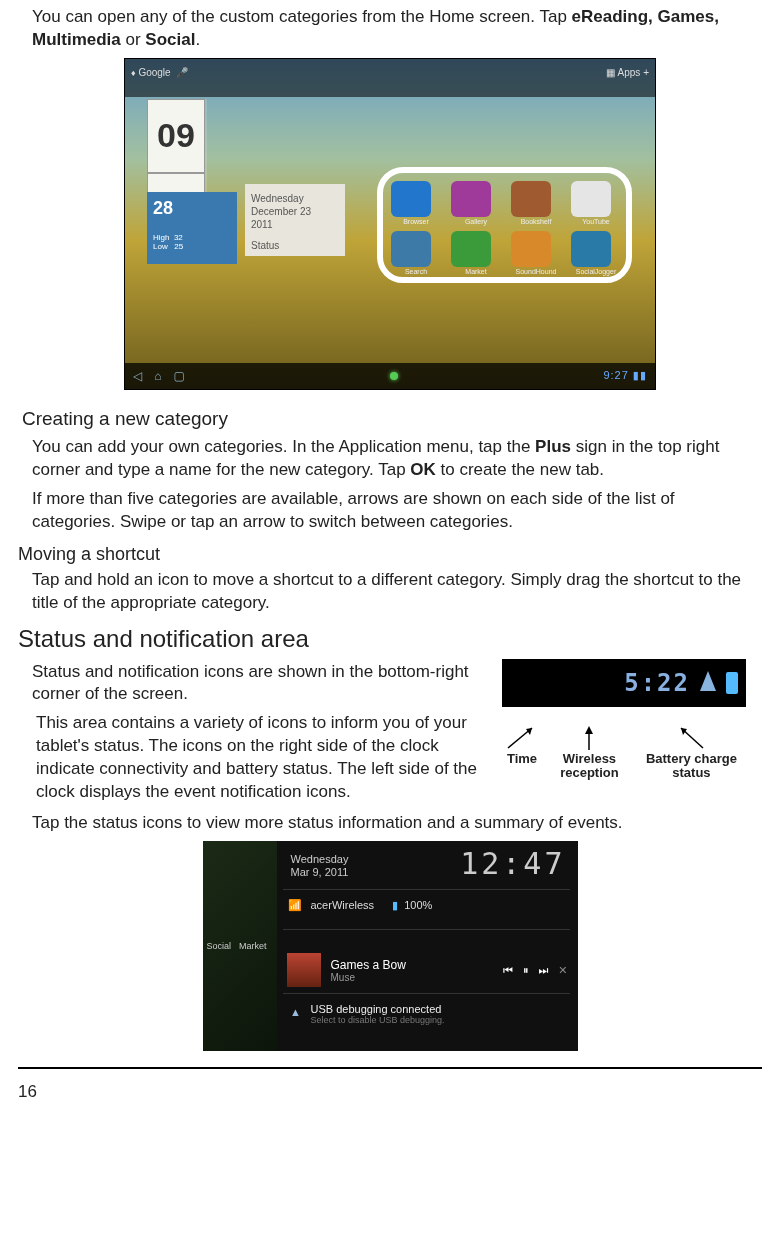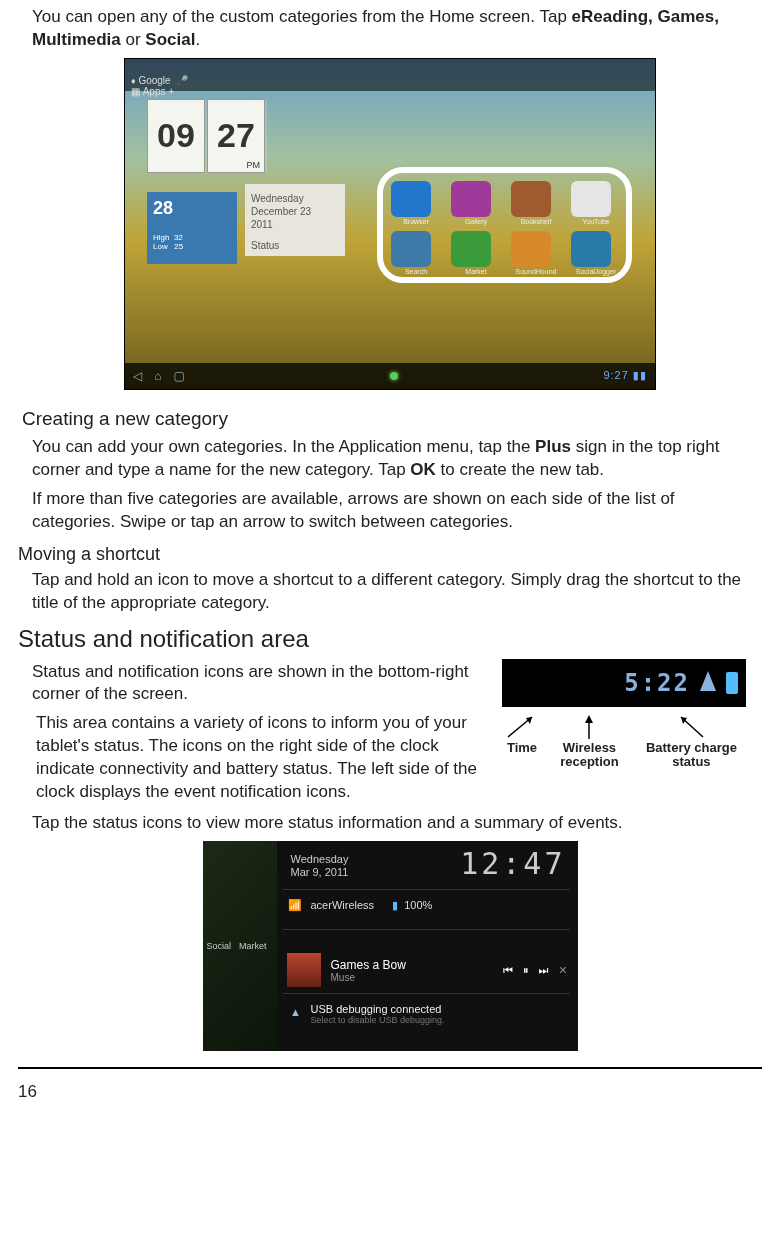--- a/index.html
+++ b/index.html
@@ -44,40 +44,40 @@
   .tablet-home {
     display: inline-block;
     width: 530px;
     height: 330px;
     background: linear-gradient(to bottom, #6aa0c8 0%, #a2c0a0 30%, #bfa438 55%, #6b5c1c 100%);
     position: relative;
     border: 1px solid #000;
     text-align: left;
   }
   .tablet-home .top-bar {
-    position: absolute; top: 0; left: 0; right: 0; height: 22px;
+    position: absolute; top: 0; left: 0; right: 0; height: 38px;
     background: rgba(0,0,0,0.55);
     color: #ddd;
     font-size: 10px;
-    padding: 16px 6px;
+    padding: 8px 6px;
     box-sizing: border-box;
-    display:flex; justify-content:space-between;flex-direction:column;
+    display:flex; justify-content:space-between;
   }
   .tablet-home .bottom-bar {
     position: absolute; bottom: 0; left: 0; right: 0; height: 26px;
     background: rgba(0,0,0,0.75);
     display:flex; align-items:center; justify-content:space-between;
     padding:0 8px;
   }
   .nav-icons { display:flex; gap:12px; color:#8ab; font-size:12px;}
   .center-dot { width:8px;height:8px;border-radius:50%;background:#5c5;box-shadow:0 0 4px #5c5;}
   .right-time { color:#6af;font-size:11px; letter-spacing:1px;}
   .clock-widget {
     position:absolute; top:40px; left:22px;
-    display:flex; background:rgba(255,255,255,0.15);
+    display:flex; background:rgba(255,255,255,0.15);flex-direction:column;
   }
   .clock-digit {
     width:56px; height:72px; background:#f5f5f0; color:#333;
     font-size:34px; font-weight:bold; display:flex;
     align-items:center; justify-content:center;
     border:1px solid #999; margin-right:2px;
     position:relative;
   }
   .clock-digit .pm {position:absolute;bottom:2px;right:4px;font-size:9px;font-weight:normal;}
   .weather-card {
@@ -122,21 +122,21 @@
     width:260px;
     flex-shrink:0;
     text-align:center;
   }
   .status-clock {
     width:244px; height:48px;
     background:#000; color:#88b0e0;
     display:flex;align-items:center;justify-content:flex-end;
     gap:10px;padding:0 8px;box-sizing:border-box;
     font-family: "Segoe UI", monospace; font-size:24px; letter-spacing:2px;
-    margin-bottom:8px;
+    margin-bottom:19px;
   }
   .wifi-ic{display:inline-block;}
   .batt-ic{width:12px;height:22px;background:#5bf;border-radius:2px;}
   .callouts{
     display:flex; justify-content:space-between;
     width:244px;
     font-size:13px; line-height:1.15;
   }
   .callouts .arrow{ text-align:center; }
   .callouts .arrow svg{display:block;margin:0 auto;}

